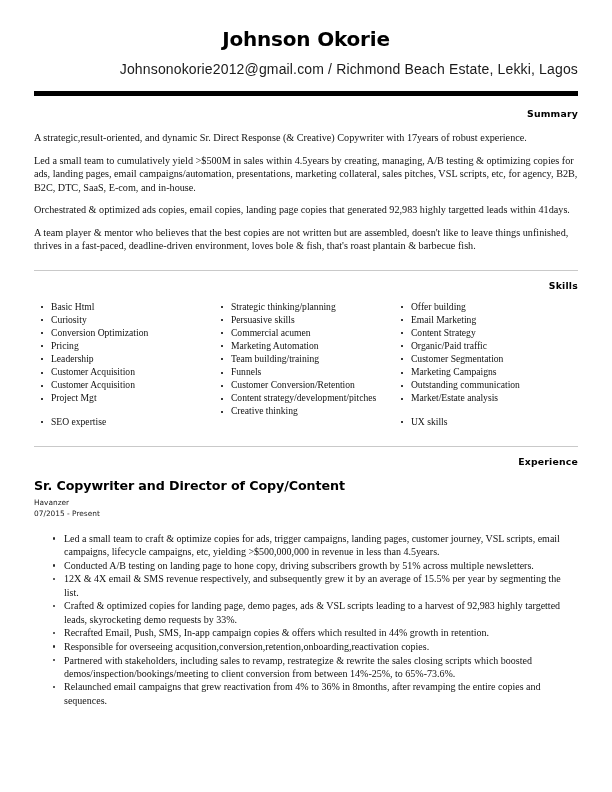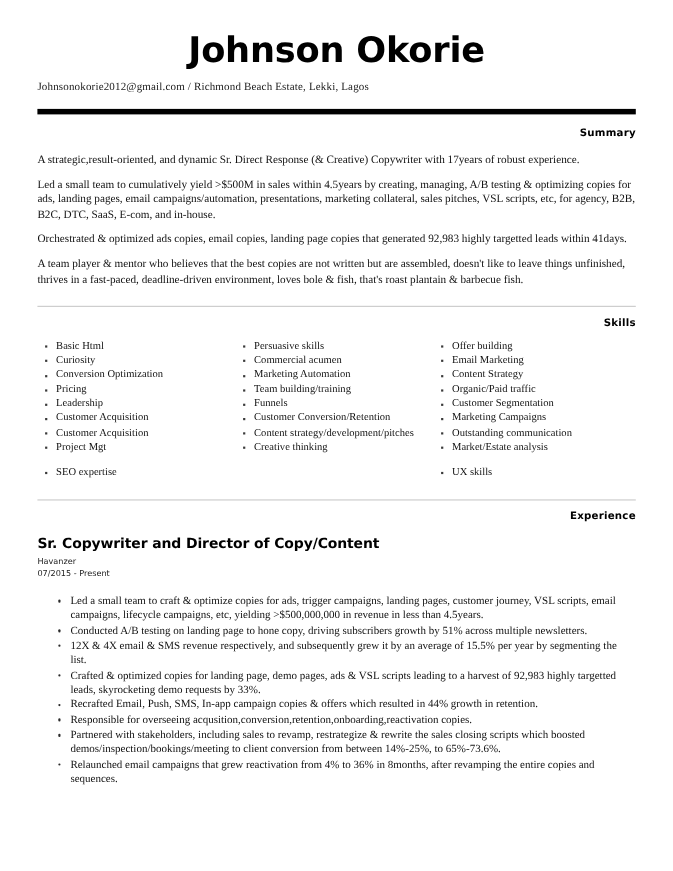--- a/index.html
+++ b/index.html
@@ -19,31 +19,31 @@
   }
   .inner {
     padding: 0 34px;
   }
 
   
   .resume-name {
     text-align: center;
     font-family: "DejaVu Sans", "Liberation Sans", sans-serif;
     font-weight: bold;
-    font-size: 32px;
+    font-size: 20px;
     letter-spacing: -0.2px;
     margin: 0;
     padding-top: 28px;
     line-height: 1.1;
     color: #000;
   }
   .resume-contact {
-    text-align: left;
-    font-family: Liberation Serif, serif;
-    font-size: 10px;
+    text-align: right;
+    font-family: Liberation Sans, sans-serif;
+    font-size: 14px;
     letter-spacing: 0.15px;
     margin: 0;
     padding-top: 11px;
     color: #1a1a1a;
   }
   .header-rule {
     height: 5px;
     background: #000000;
     margin-top: 14px;
   }
@@ -209,20 +209,21 @@
             <li>Leadership</li>
             <li>Customer Acquisition</li>
             <li>Customer Acquisition</li>
             <li>Project Mgt</li>
             <li class="spacer-item">SEO expertise</li>
           </ul>
         </div>
 
         <div class="skills-col">
           <ul>
+            <li>Strategic thinking/planning</li>
             <li>Persuasive skills</li>
             <li>Commercial acumen</li>
             <li>Marketing Automation</li>
             <li>Team building/training</li>
             <li>Funnels</li>
             <li>Customer Conversion/Retention</li>
             <li>Content strategy/development/pitches</li>
             <li>Creative thinking</li>
           </ul>
         </div>

